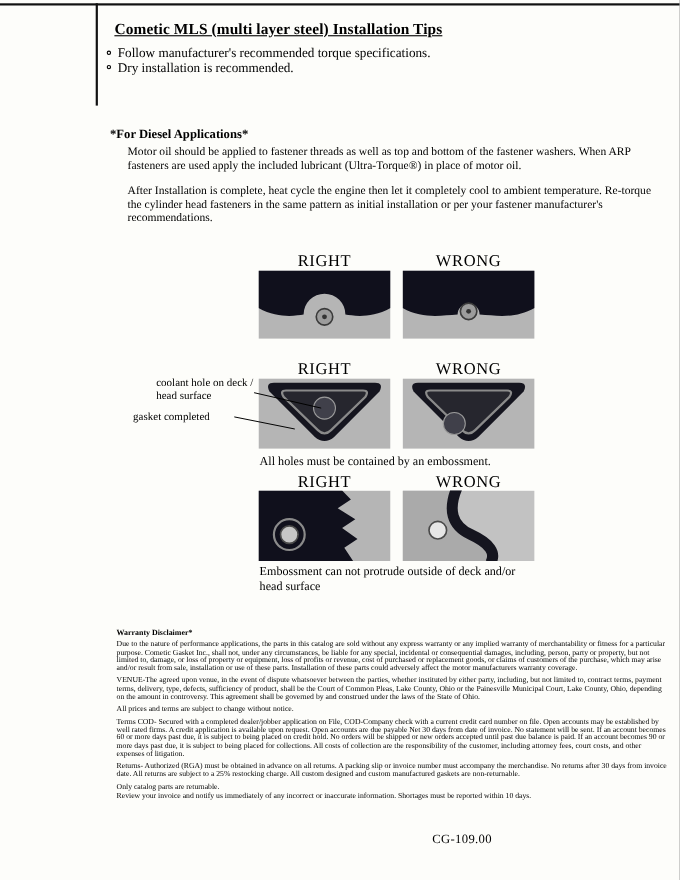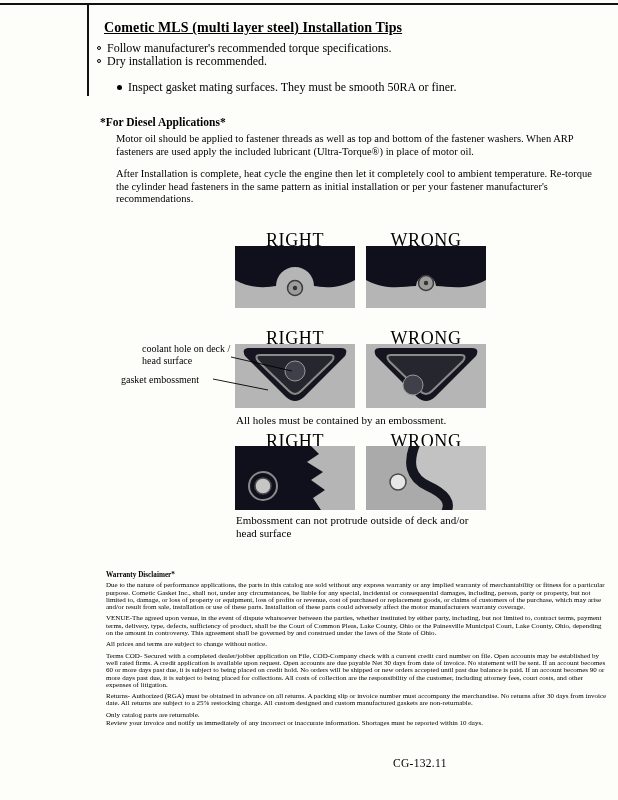--- a/index.html
+++ b/index.html
@@ -10,21 +10,21 @@
   .leftline{position:absolute;left:87px;top:3px;width:2px;height:93px;background:#111;}
   .title{position:absolute;left:104px;top:20px;margin:0;font-size:14px;font-weight:bold;
          text-decoration:underline;letter-spacing:.1px;}
   .bullet,.subbullet{position:absolute;display:flex;gap:6px;font-size:12px;line-height:13px;}
   .bullet{left:97px;}
   .subbullet{left:117px;}
   .m-open{flex:none;width:4px;height:4px;border:1px solid #000;border-radius:50%;margin-top:4px;}
   .m-fill{flex:none;width:5px;height:5px;background:#000;border-radius:50%;margin-top:3.5px;}
   .h2{position:absolute;left:100px;margin:0;font-size:11.5px;font-weight:bold;}
   .para{position:absolute;left:116px;width:478px;font-size:10.5px;line-height:12.5px;}
-  .figlabel{position:absolute;width:120px;text-align:center;font-size:18px;letter-spacing:.6px;}
+  .figlabel{position:absolute;width:120px;text-align:center;font-size:15px;letter-spacing:.6px;}
   .figimg{position:absolute;display:block;}
   .caption{position:absolute;left:236px;font-size:11px;line-height:13px;}
   .callout{position:absolute;font-size:10px;line-height:11.5px;}
   .warranty{position:absolute;left:106px;top:572px;width:502px;font-size:7px;line-height:7.3px;}
   .warranty h3{margin:0 0 3px 0;font-size:7.2px;}
   .warranty p{margin:0 0 4px 0;}
   .warranty p.tight{margin-bottom:1px;}
   .footer{position:absolute;left:393px;top:757px;font-size:11.5px;letter-spacing:.3px;}
   .leaders{position:absolute;left:0;top:0;pointer-events:none;}
 </style>
@@ -38,24 +38,20 @@
   <h1 class="title">Cometic MLS (multi layer steel) Installation Tips</h1>
 
   <div class="bullet" style="top:42px">
     <span class="m-open"></span>
     <span>Follow manufacturer's recommended torque specifications.</span>
   </div>
   <div class="bullet" style="top:55px">
     <span class="m-open"></span>
     <span>Dry installation is recommended.</span>
   </div>
-  <div class="subbullet" style="top:81px">
-    <span class="m-fill"></span>
-    <span>Inspect gasket mating surfaces.  They must be smooth 50RA or finer.</span>
-  </div>
 
   <h2 class="h2" style="top:116px">*For Diesel Applications*</h2>
   <div class="para" style="top:133px">Motor oil should be applied to fastener threads as well as top and bottom of the fastener washers. When ARP fasteners are used apply the included lubricant (Ultra-Torque®) in place of motor oil.</div>
   <div class="para" style="top:168px">After Installation is complete, heat cycle the engine then let it completely cool to ambient temperature. Re-torque the cylinder head fasteners in the same pattern as initial installation or per your fastener manufacturer's recommendations.</div>
 
   <div class="figlabel" style="left:235px;top:230px">RIGHT</div>
   <div class="figlabel" style="left:366px;top:230px">WRONG</div>
 
   <svg class="figimg" style="left:235px;top:246px" width="120" height="62" viewBox="0 0 120 62">
     <rect width="120" height="62" fill="#b5b5b5"></rect>
@@ -67,21 +63,21 @@
     <rect width="120" height="62" fill="#b5b5b5"></rect>
     <path d="M0,0 H120 V34 C102,44 86,41 70,40 A10,10 0 0 0 50,40 C34,41 18,44 0,34 Z" fill="#10101c"></path>
     <circle cx="60" cy="37" r="7.5" fill="#9c9c9c" stroke="#3a3a3a" stroke-width="1.5"></circle>
     <circle cx="60" cy="37" r="2.2" fill="#333333"></circle>
   </svg>
 
   <div class="figlabel" style="left:235px;top:328px">RIGHT</div>
   <div class="figlabel" style="left:366px;top:328px">WRONG</div>
 
   <div class="callout" style="left:142px;top:343px;width:92px">coolant hole on deck / head surface</div>
-  <div class="callout" style="left:121px;top:374px">gasket embossment</div>
+  <div class="callout" style="left:121px;top:374px">gasket completed</div>
 
   <svg class="figimg" style="left:235px;top:344px" width="120" height="64" viewBox="0 0 120 64">
     <rect width="120" height="64" fill="#b5b5b5"></rect>
     <path d="M14,4 H106 Q114,4 110,12 L69,53 Q60,61 51,53 L10,12 Q6,4 14,4 Z" fill="#15151f"></path>
     <path d="M25,11 H95 Q101,11 97,17 L66,47 Q60,53 54,47 L23,17 Q19,11 25,11 Z" fill="#26262e" stroke="#8a8a8a" stroke-width="2"></path>
     <circle cx="60" cy="27" r="10" fill="#40404a" stroke="#999999" stroke-width="1"></circle>
   </svg>
   <svg class="figimg" style="left:366px;top:344px" width="120" height="64" viewBox="0 0 120 64">
     <rect width="120" height="64" fill="#b5b5b5"></rect>
     <path d="M14,4 H106 Q114,4 110,12 L69,53 Q60,61 51,53 L10,12 Q6,4 14,4 Z" fill="#15151f"></path>
@@ -116,14 +112,14 @@
     <h3>Warranty Disclaimer*</h3>
     <p>Due to the nature of performance applications, the parts in this catalog are sold without any express warranty or any implied warranty of merchantability or fitness for a particular purpose.  Cometic Gasket Inc., shall not, under any circumstances, be liable for any special, incidental or consequential damages, including, person, party or property, but not limited to, damage, or loss of property or equipment, loss of profits or revenue, cost of purchased or replacement goods, or claims of customers of the purchase, which may arise and/or result from sale, installation or use of these parts.  Installation of these parts could adversely affect the motor manufacturers warranty coverage.</p>
     <p>VENUE-The agreed upon venue, in the event of dispute whatsoever between the parties, whether instituted by either party, including, but not limited to, contract terms, payment terms, delivery, type, defects, sufficiency of product, shall be the Court of Common Pleas, Lake County, Ohio or the Painesville Municipal Court, Lake County, Ohio, depending on the amount in controversy. This agreement shall be governed by and construed under the laws of the State of Ohio.</p>
     <p>All prices and terms are subject to change without notice.</p>
     <p>Terms COD- Secured with a completed dealer/jobber application on File, COD-Company check with a current credit card number on file.  Open accounts may be established by well rated firms.  A credit application is available upon request.  Open accounts are due payable Net 30 days from date of invoice.  No statement will be sent.  If an account becomes 60 or more days past due, it is subject to being placed on credit hold.  No orders will be shipped or new orders accepted until past due balance is paid.  If an account becomes 90 or more days past due, it is subject to being placed for collections.  All costs of collection are the responsibility of the customer, including attorney fees, court costs, and other expenses of litigation.</p>
     <p>Returns- Authorized (RGA) must be obtained in advance on all returns.  A packing slip or invoice number must accompany the merchandise.  No returns after 30 days from invoice date.  All returns are subject to a 25% restocking charge.  All custom designed and custom manufactured gaskets are non-returnable.</p>
     <p class="tight">Only catalog parts are returnable.</p>
     <p>Review your invoice and notify us immediately of any incorrect or inaccurate information.  Shortages must be reported within 10 days.</p>
   </div>
 
-  <div class="footer">CG-132.11</div>
+  <div class="footer">CG-109.00</div>
 </div>
 
 </body></html>

